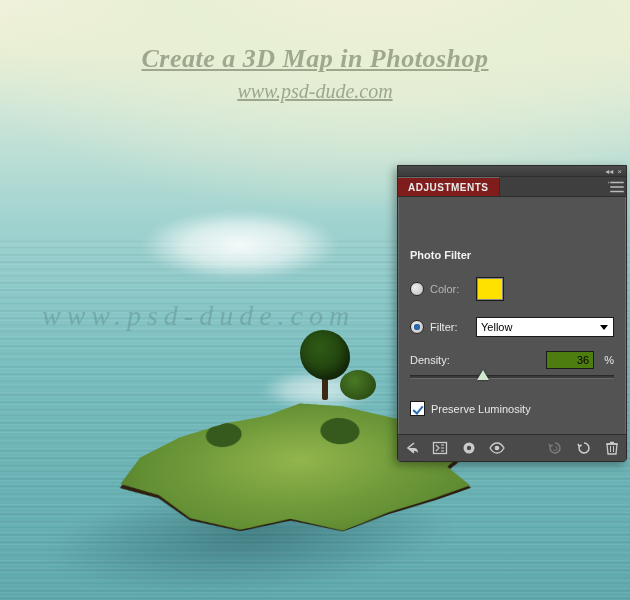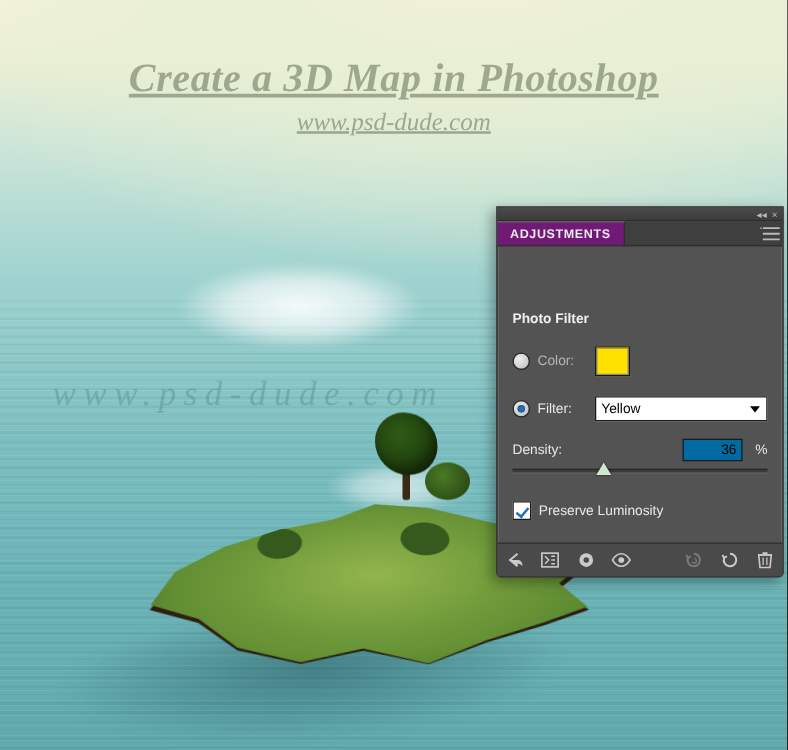--- a/index.html
+++ b/index.html
@@ -135,21 +135,21 @@
     position: absolute;
     top: 44px;
     left: 0; right: 0;
     text-align: center;
     color: rgba(98,110,82,0.55);
     font-family: Georgia, "Times New Roman", serif;
     font-style: italic;
     pointer-events: none;
   }
   .title-block .main {
-    font-size: 32px;
+    font-size: 26px;
     font-weight: bold;
     text-decoration: underline;
     letter-spacing: 0.5px;
   }
   .title-block .sub {
     margin-top: 6px;
     font-size: 20px;
     text-decoration: underline;
   }
 
@@ -195,21 +195,21 @@
   .panel-tabbar {
     display: flex;
     align-items: stretch;
     background: #3f3f3f;
     border-bottom: 1px solid #2e2e2e;
   }
   .panel-tab {
     padding: 4px 10px 3px;
     font-size: 10px;
     letter-spacing: 0.5px;
-    background: #701a75;
+    background: #7f1d1d;
     border-right: 1px solid #2e2e2e;
     border-top: 1px solid #6a6a6a;
     font-weight: bold;
     color: #eaeaea;
   }
   .panel-tabbar .flyout {
     margin-left: auto;
     width: 18px;
     display: flex;
     align-items: center;
@@ -288,21 +288,21 @@
 
   .swatch {
     width: 26px; height: 22px;
     border: 1px solid #1a1a1a;
     box-shadow: inset 0 0 0 1px #888;
   }
 
   .density-label { flex: 0 0 auto; }
   .density-value {
     width: 38px; height: 16px;
-    background: #0369a1; color: #000;
+    background: #4d7c0f; color: #000;
     border: 1px solid #1a1a1a;
     text-align: right;
     padding: 0 4px;
     font-size: 11px;
     line-height: 16px;
     margin-left: auto;
   }
   .pct { margin-left: 4px; }
 
   .slider {

